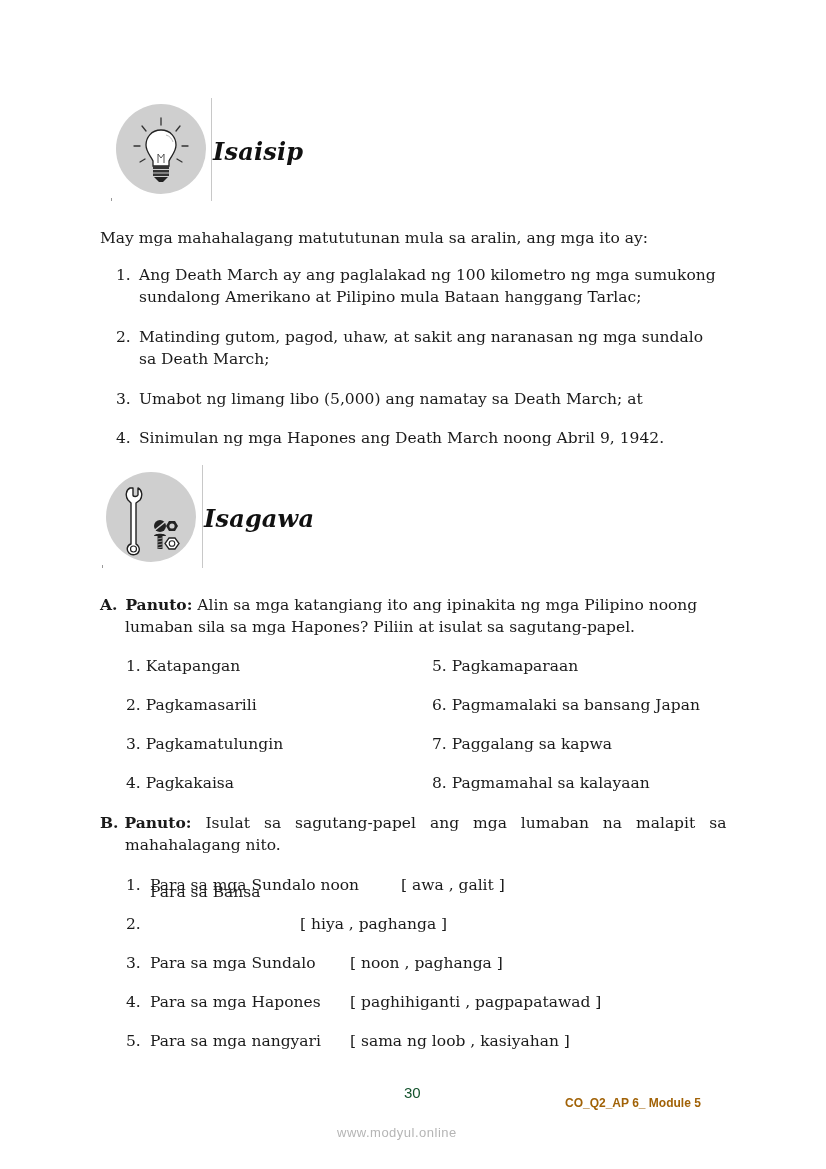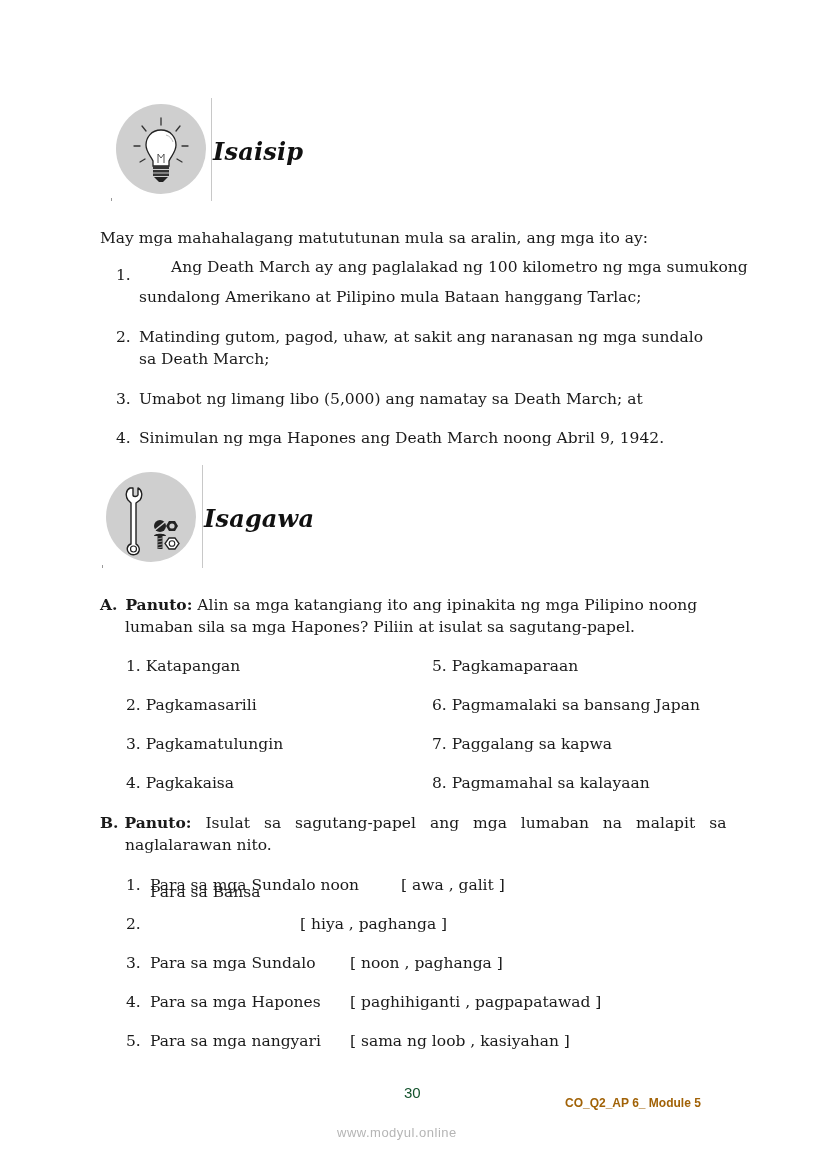--- a/index.html
+++ b/index.html
@@ -135,21 +135,21 @@
   <div class="vline" style="left:102px; top:0; height:103px;"></div>
   <div class="corner-mark" style="left:2px; top:100px;"></div>
   <div class="section-title" style="left:104px; top:39px;">Isaisip</div>
 </div>
 
 <div class="abs body-text" style="left:100px; top:227px;">May mga mahahalagang matututunan mula sa aralin, ang mga ito ay:</div>
 
 <div>
 
   <div class="list-num" style="left:116px; top:264px;">1.</div>
-  <div class="list-text" style="left:139px; top:256px;margin-left:32px;">Ang Death March ay ang paglalakad ng 100 kilometro ng mga sumukong</div>
+  <div class="list-text" style="left:139px; top:264px;">Ang Death March ay ang paglalakad ng 100 kilometro ng mga sumukong</div>
   <div class="list-text" style="left:139px; top:286px;">sundalong Amerikano at Pilipino mula Bataan hanggang Tarlac;</div>
 
   <div class="list-num" style="left:116px; top:326px;">2.</div>
   <div class="list-text" style="left:139px; top:326px;">Matinding gutom, pagod, uhaw, at sakit ang naranasan ng mga sundalo</div>
   <div class="list-text" style="left:139px; top:348px;">sa Death March;</div>
 
   <div class="list-num" style="left:116px; top:388px;">3.</div>
   <div class="list-text" style="left:139px; top:388px;">Umabot ng limang libo (5,000) ang namatay sa Death March; at</div>
 
   <div class="list-num" style="left:116px; top:427px;">4.</div>
@@ -214,21 +214,21 @@
       <span>sa</span>
       <span>sagutang-papel</span>
       <span>ang</span>
       <span>mga</span>
       <span>lumaban</span>
       <span>na</span>
       <span>malapit</span>
       <span>sa</span>
     </span>
   </div>
-  <div class="abs body-text" style="left:125px; top:834px;">naglalarawan nito.</div>
+  <div class="abs body-text" style="left:125px; top:834px;">mahahalagang nito.</div>
 
   <div class="abs sans-item" style="left:126px; top:874px;">1.</div>
   <div class="abs sans-item" style="left:150px; top:874px;">Para sa mga Sundalo noon</div>
   <div class="abs sans-item" style="left:401px; top:874px;">[ awa , galit ]</div>
 
   <div class="abs sans-item" style="left:126px; top:913px;">2.</div>
   <div class="abs sans-item" style="left:150px; top:881px;">Para sa Bansa</div>
   <div class="abs sans-item" style="left:300px; top:913px;">[ hiya , paghanga ]</div>
 
   <div class="abs sans-item" style="left:126px; top:952px;">3.</div>

